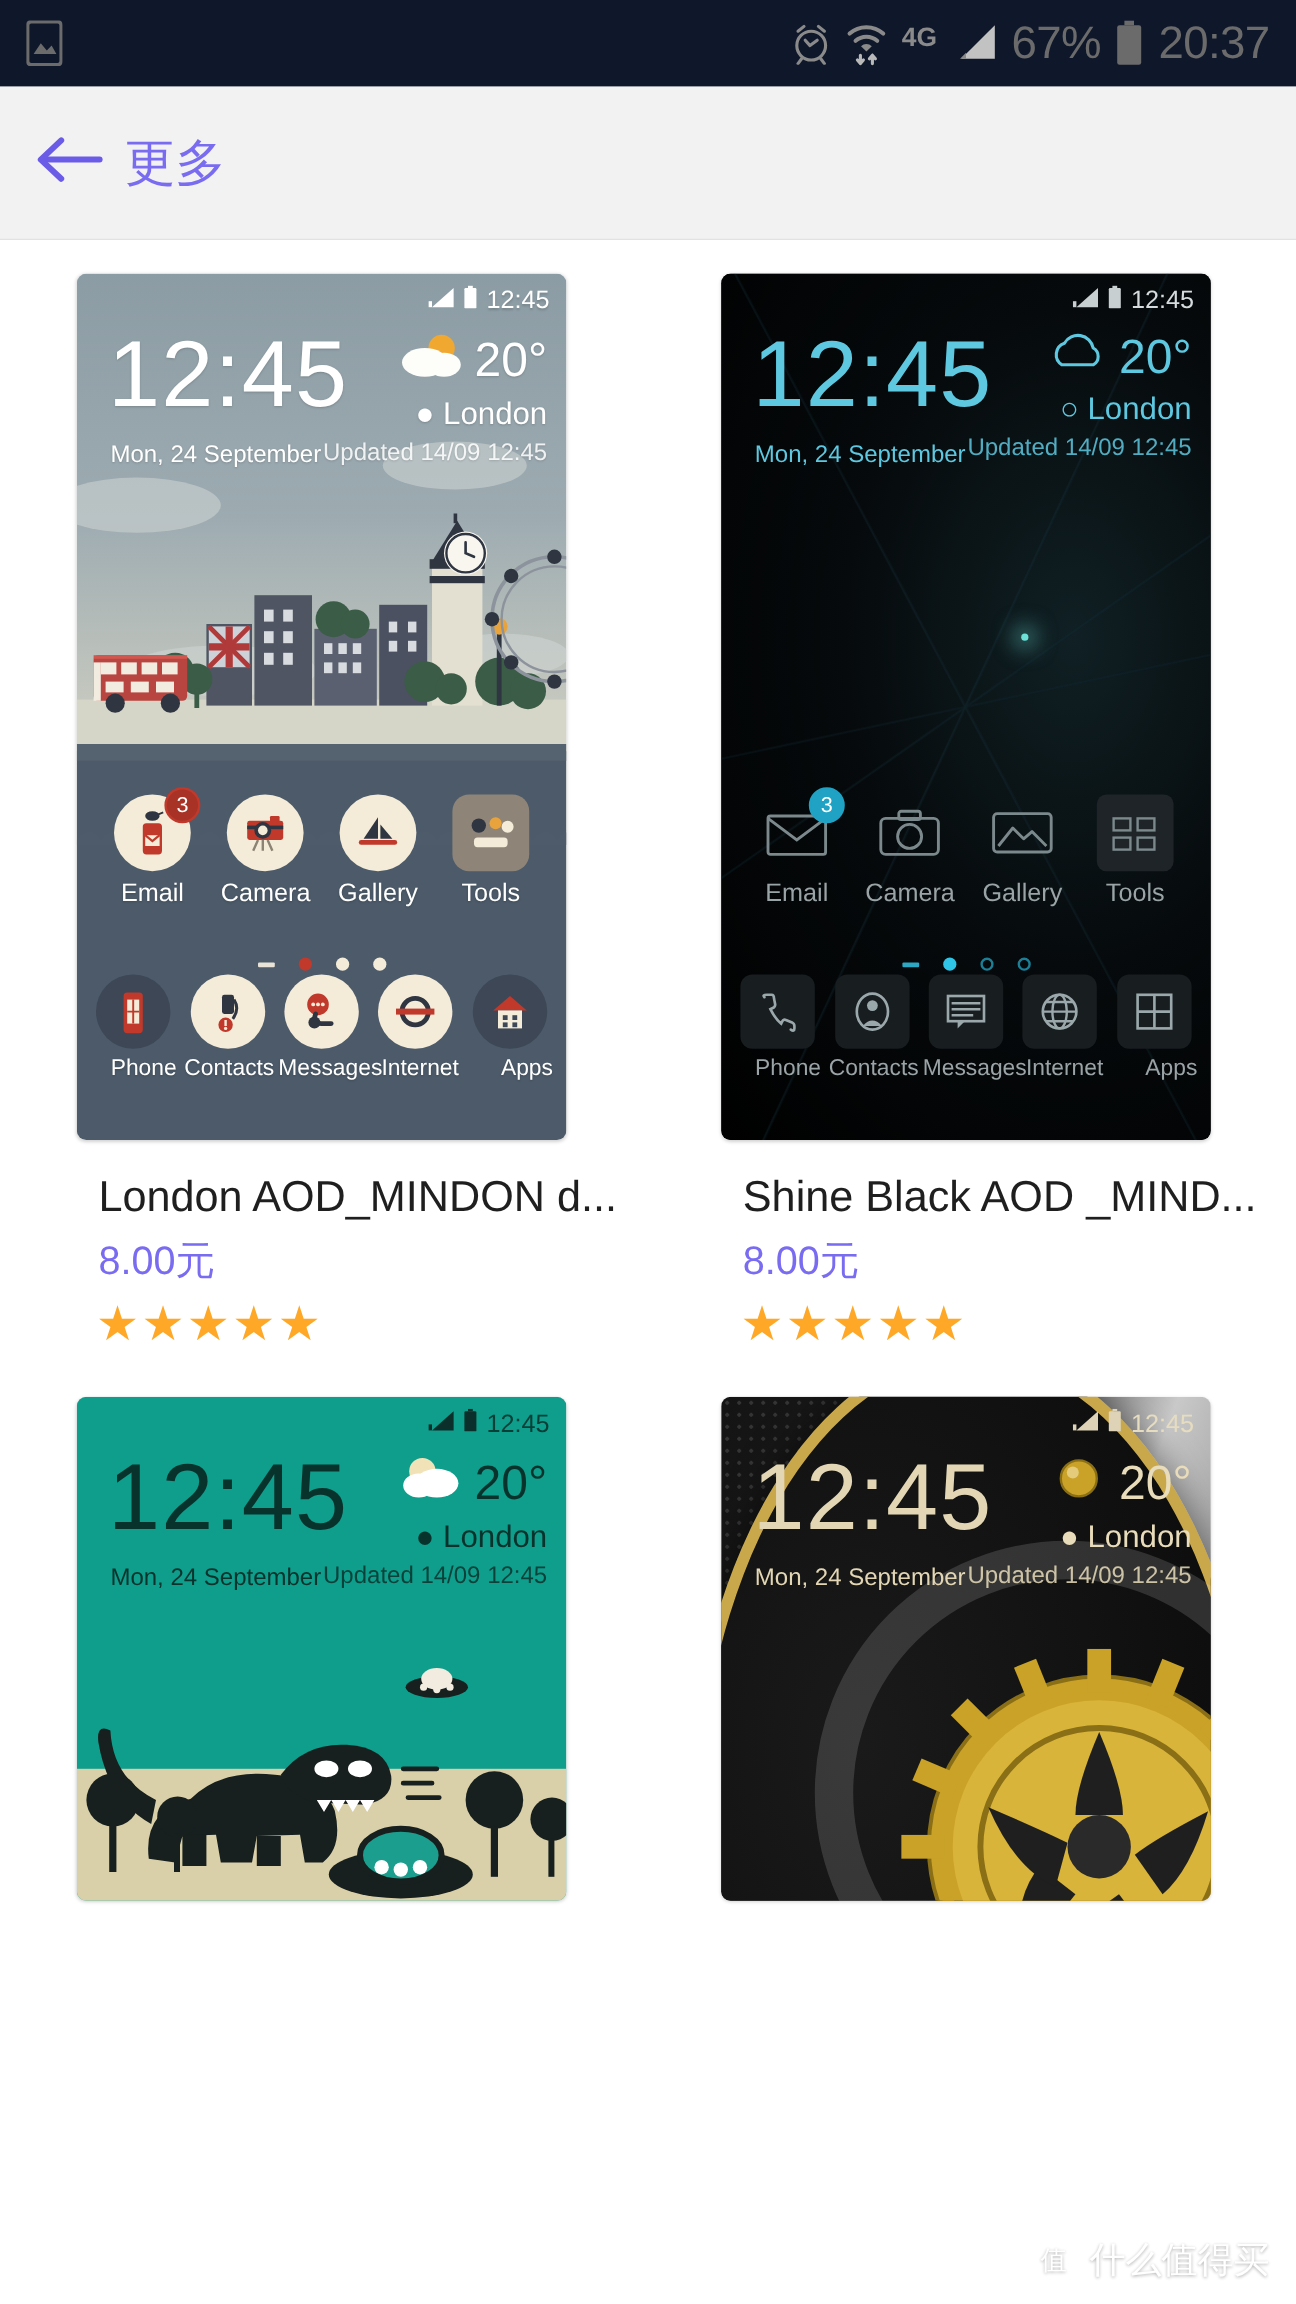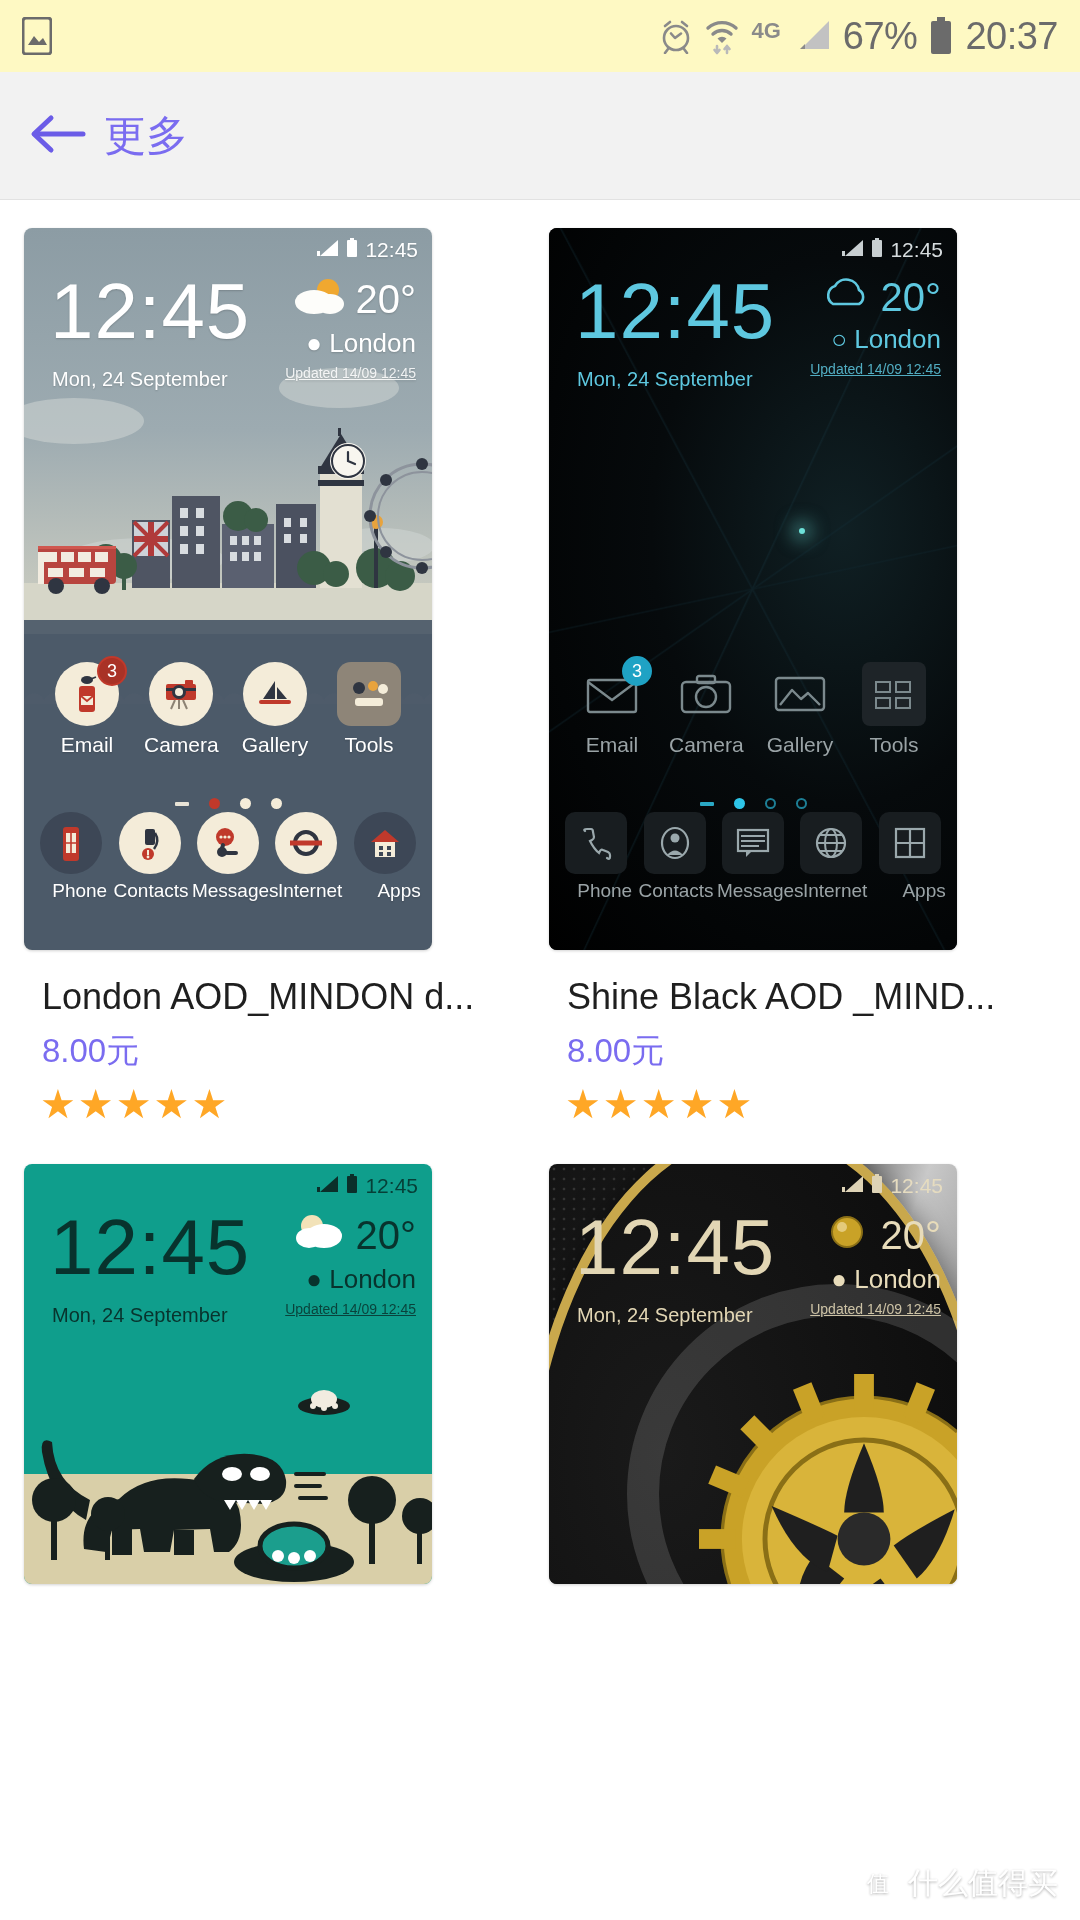--- a/index.html
+++ b/index.html
@@ -6,21 +6,21 @@
   html, body {
     width:1080px; height:1920px;
     background:#ffffff;
     font-family:"Liberation Sans", sans-serif;
     overflow:hidden;
   }
 
   
   .status-bar{
     height:72px; width:1080px;
-    background:#fef9c3;
+    background:#0f172a;
     display:flex; align-items:center;
     padding:0 22px;
     position:relative;
   }
   .sb-left{ display:flex; align-items:center; }
   .sb-right{ margin-left:auto; display:flex; align-items:center; gap:12px; }
   .sb-icon{ display:inline-flex; align-items:center; justify-content:center; }
   .sb-text{
     font-size:38px; color:#6b6b6b; letter-spacing:-0.5px;
     font-family:"Liberation Sans", sans-serif;
@@ -67,21 +67,21 @@
   }
 
   
   .results{
     padding:28px 24px 0 24px;
     display:grid;
     grid-template-columns:1fr 1fr;
     column-gap:18px;
     row-gap:0;
   }
-  .card{ width:479px; }
+  .card{ width:479px;margin-left:40px; }
   .thumb{
     width:408px; height:722px;
     border-radius:8px;
     overflow:hidden;
     position:relative;
     box-shadow:0 1px 3px rgba(0,0,0,.18);
   }
   .card-title{
     font-size:36px; color:#1f1f1f;
     margin:26px 2px 0 18px;
@@ -109,21 +109,21 @@
   .ls-date{
     position:absolute; left:28px; top:140px;
     font-size:20px;
   }
   .ls-weather{
     position:absolute; right:16px; top:48px;
     text-align:right;
   }
   .ls-temp{ font-size:40px; font-weight:300; line-height:1; }
   .ls-city{ font-size:26px; margin-top:6px; }
-  .ls-upd{ font-size:14px; margin-top:6px; opacity:.85;text-decoration:underline; }
+  .ls-upd{ font-size:20px; margin-top:6px; opacity:.85; }
 
   
   .london-bg{
     position:absolute; inset:0;
     background:linear-gradient(180deg,#8c9ca4 0%,#9dabb1 28%,#c9cbc0 52%,#dcdcd0 58%,#dcdcd0 62%);
   }
   .london-water{
     position:absolute; left:0; right:0; top:398px; bottom:0;
     background:#4c5a69;
   }

